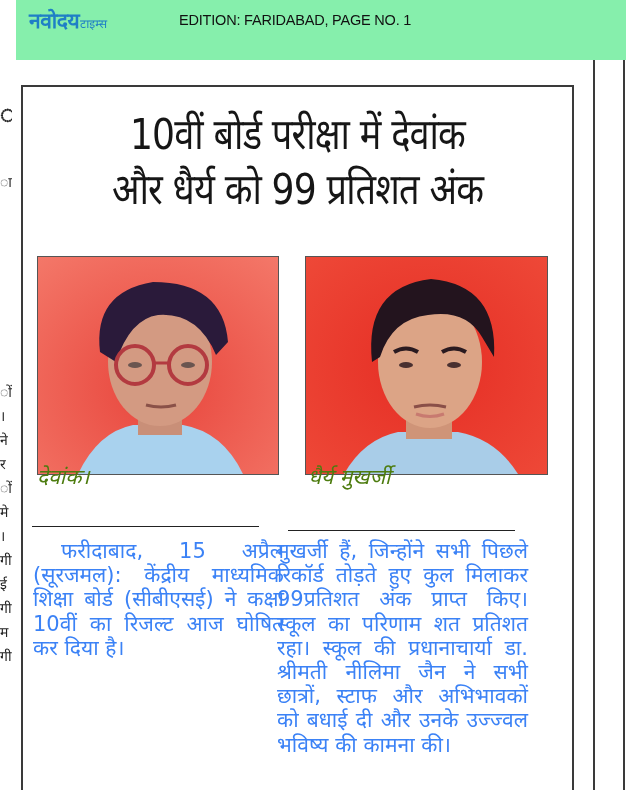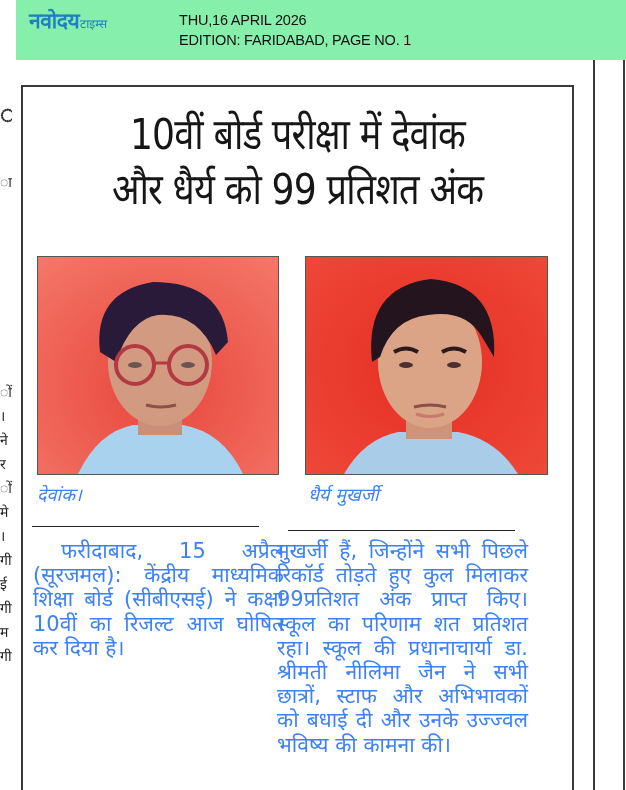--- a/index.html
+++ b/index.html
@@ -40,42 +40,41 @@
     font-size:43px; line-height:55px; color:#161616;
     transform:scaleX(0.84); transform-origin:center top;
     letter-spacing:-1px;
   }
   .photo {
     position:absolute; top:169px; width:240px; height:217px;
     border:1px solid #555; overflow:hidden;
   }
   .photo svg { display:block; }
   .caption {
-    position:absolute; top:395px; font-size:18px; font-style:italic; color:#3b82f6;
+    position:absolute; top:375px; font-size:21px; font-style:italic; color:#4d7c0f;
   }
   .rule { position:absolute; top:439px; height:1px; background:#222; }
   .col {
     position:absolute; top:452px; width:251px;
     font-size:21px; line-height:24.2px; color:#3b82f6;
     text-align:justify; text-align-last:justify;
   }
   .col p { margin:0; }
   .col p.last { text-align-last:left; }
   .col .indent { text-indent:28px; }
   .col p + p { margin-top:2px; }
 </style>
 </head>
 <body>
 
 <div class="topbar">
   <div class="logo">
     <span class="main">नवोदय</span><span class="sub">टाइम्स</span>
   </div>
   <div class="edition">
-    <div>THU,16 APRIL 2026</div>
     <div>EDITION: FARIDABAD, PAGE NO. 1</div>
   </div>
 </div>
 
 <div class="frag-left">
   <span style="top:35px;font-size:26px;font-weight:bold;">ा</span>
   <span style="top:112px;">ा</span>
   <span style="top:322px;">ों</span>
   <span style="top:346px;">।</span>
   <span style="top:370px;">ने</span>

